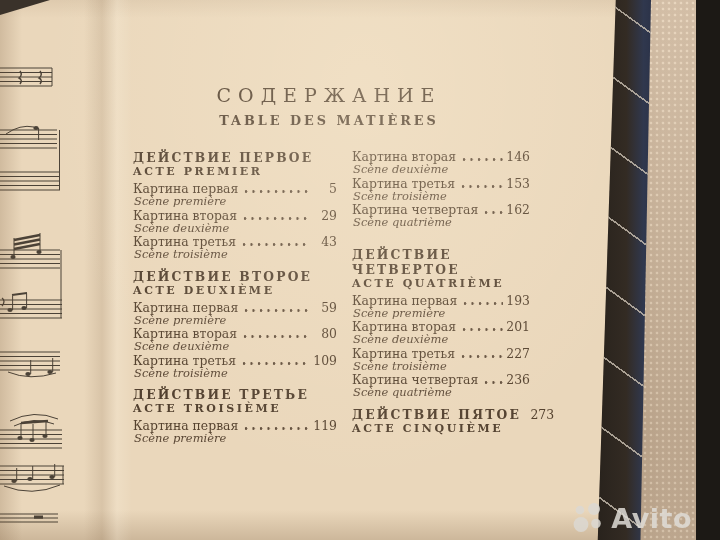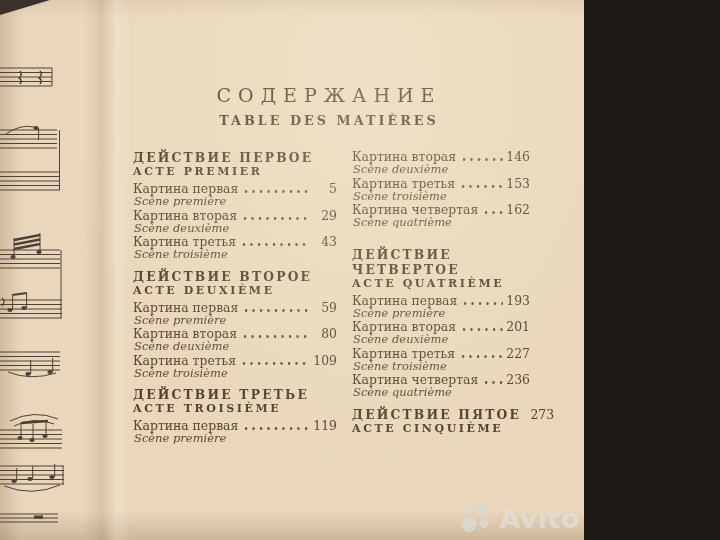--- a/index.html
+++ b/index.html
@@ -1,17 +1,17 @@
 <!DOCTYPE html>
 <html><head>
 <meta charset="utf-8">
 <style>
   html,body{margin:0;padding:0;background:#1c1915;}
   #photo{
-    position:relative;width:584px;height:540px;overflow:hidden;
+    position:relative;width:696px;height:540px;overflow:hidden;
     font-family:"DejaVu Serif",serif;
     background-color:#c2aa90;
     background-image:
       linear-gradient(180deg, rgba(255,240,220,.20), rgba(60,40,20,.10) 80%),
       radial-gradient(rgba(226,205,180,.9) 1px, rgba(0,0,0,0) 1.7px);
     background-size:100% 100%, 6px 6px;
   }
   
   .fabric-shade{position:absolute;right:0;top:0;width:110px;height:100%;
     background:linear-gradient(90deg, rgba(70,50,30,.25), rgba(70,50,30,0) 30%, rgba(255,245,230,.10) 70%);

